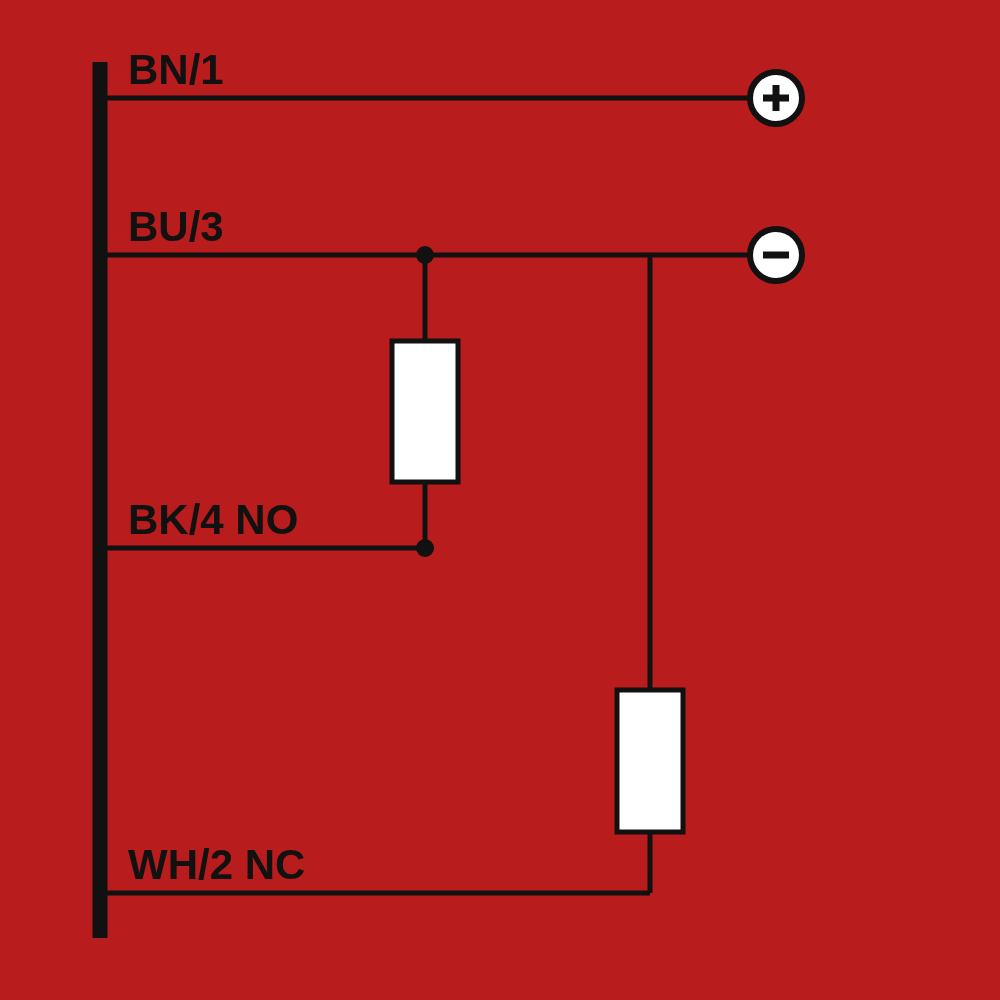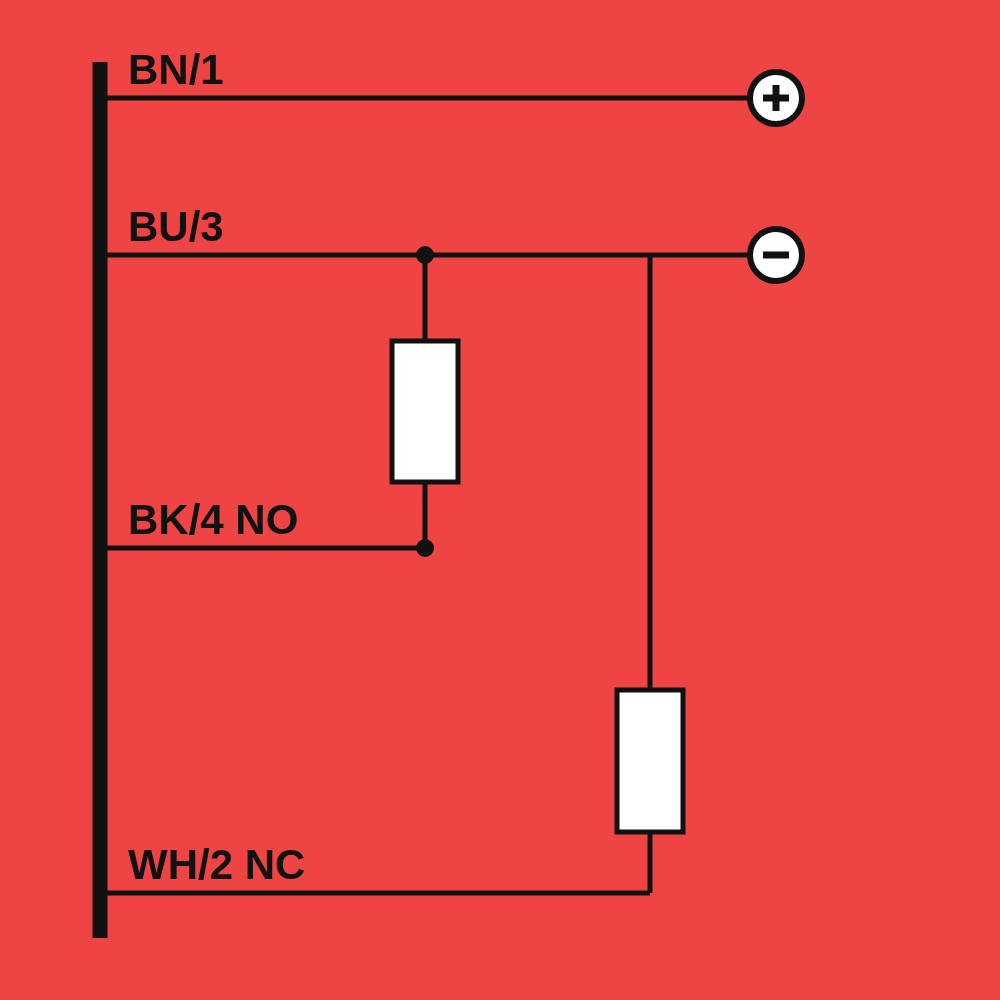--- a/index.html
+++ b/index.html
@@ -8,21 +8,21 @@
     background: #ffffff;
     width: 1000px;
     height: 1000px;
     overflow: hidden;
     font-family: "Liberation Sans", sans-serif;
   }
   .stage {
     position: relative;
     width: 1000px;
     height: 1000px;
-    background: #ef4444;
+    background: #b91c1c;
   }
   svg {
     display: block;
   }
   .wire {
     stroke: #111111;
     stroke-width: 5;
     fill: none;
   }
   .bus {

